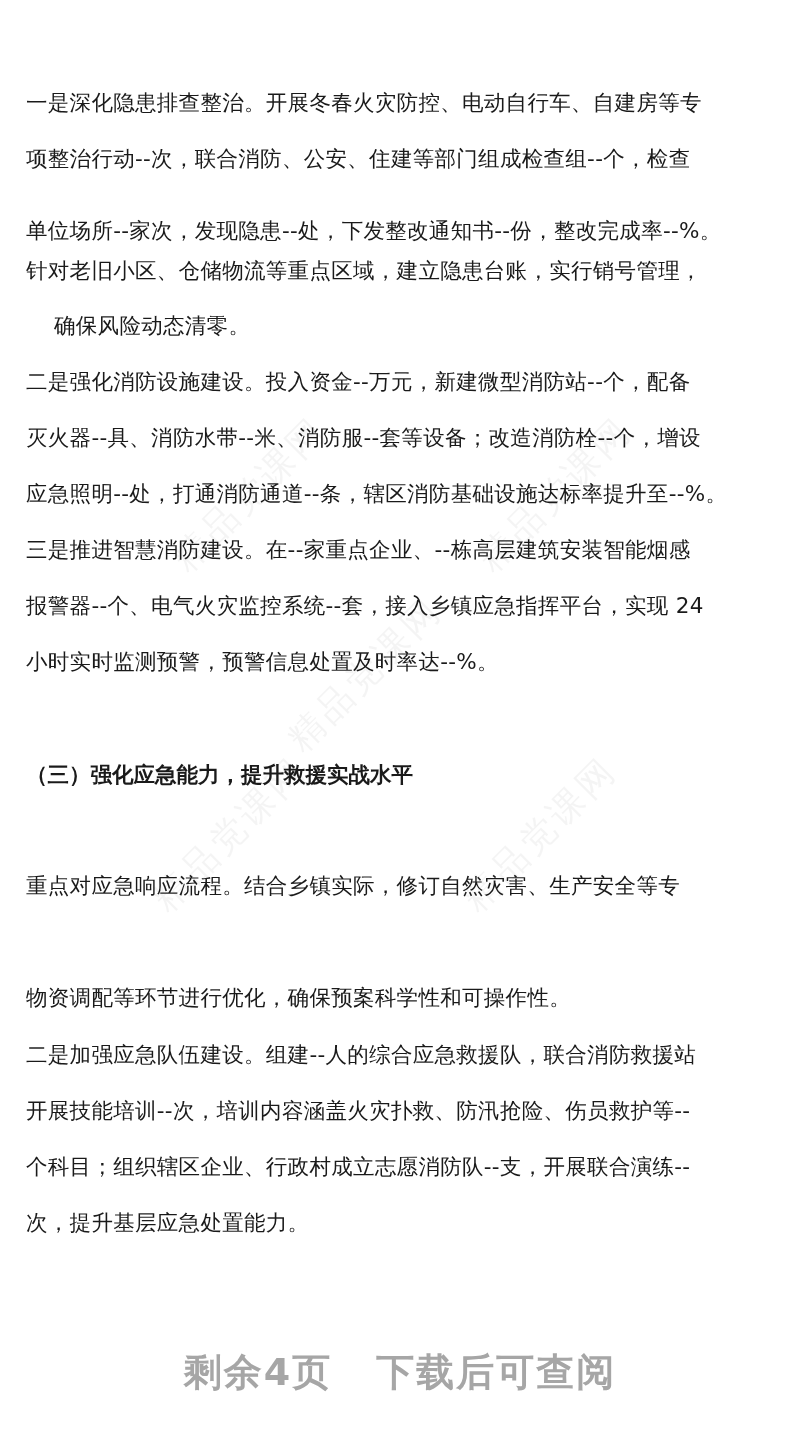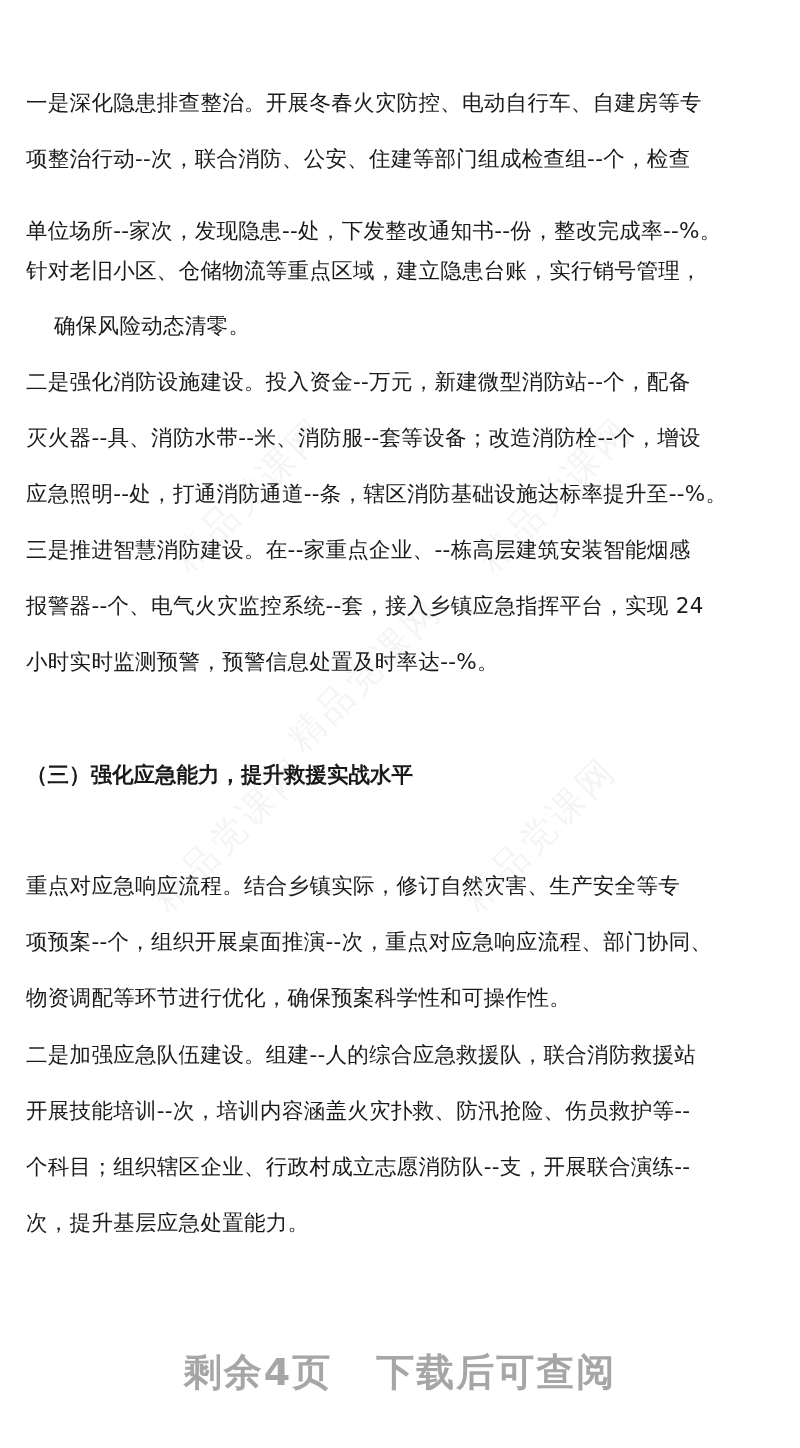--- a/index.html
+++ b/index.html
@@ -82,21 +82,20 @@
   <div class="line" style="top:423px;">灭火器--具、消防水带--米、消防服--套等设备；改造消防栓--个，增设</div>
   <div class="line" style="top:479px;">应急照明--处，打通消防通道--条，辖区消防基础设施达标率提升至--%。</div>
 
   <div class="line" style="top:535px;">三是推进智慧消防建设。在--家重点企业、--栋高层建筑安装智能烟感</div>
   <div class="line" style="top:591px;">报警器--个、电气火灾监控系统--套，接入乡镇应急指挥平台，实现 24</div>
   <div class="line" style="top:647px;">小时实时监测预警，预警信息处置及时率达--%。</div>
 
   <div class="heading" style="top:760px;">（三）强化应急能力，提升救援实战水平</div>
 
   <div class="line" style="top:871px;">重点对应急响应流程。结合乡镇实际，修订自然灾害、生产安全等专</div>
-  <div class="line" style="top:927px;">项预案--个，组织开展桌面推演--次，重点对应急响应流程、部门协同、</div>
   <div class="line" style="top:984px;font-family:Liberation Mono, monospace;">物资调配等环节进行优化，确保预案科学性和可操作性。</div>
 
   <div class="line" style="top:1040px;">二是加强应急队伍建设。组建--人的综合应急救援队，联合消防救援站</div>
   <div class="line" style="top:1096px;">开展技能培训--次，培训内容涵盖火灾扑救、防汛抢险、伤员救护等--</div>
   <div class="line" style="top:1152px;">个科目；组织辖区企业、行政村成立志愿消防队--支，开展联合演练--</div>
   <div class="line" style="top:1208px;">次，提升基层应急处置能力。</div>
 
   <div class="footer">
     <span>剩余4页</span><span class="gap"></span><span>下载后可查阅</span>
   </div>

